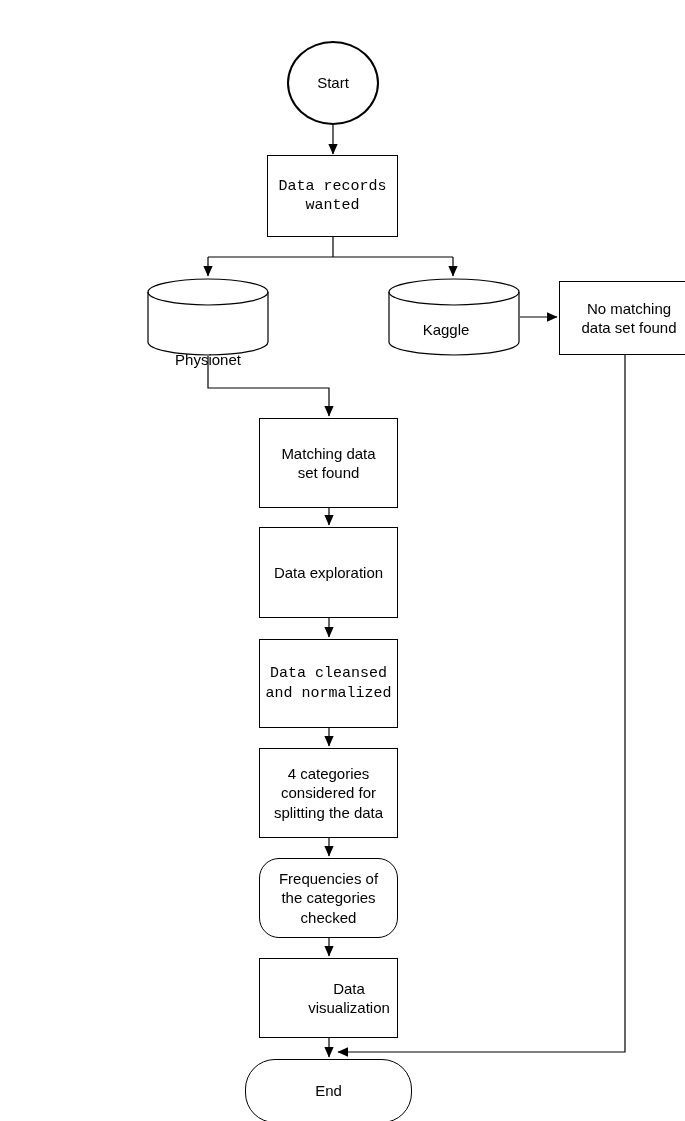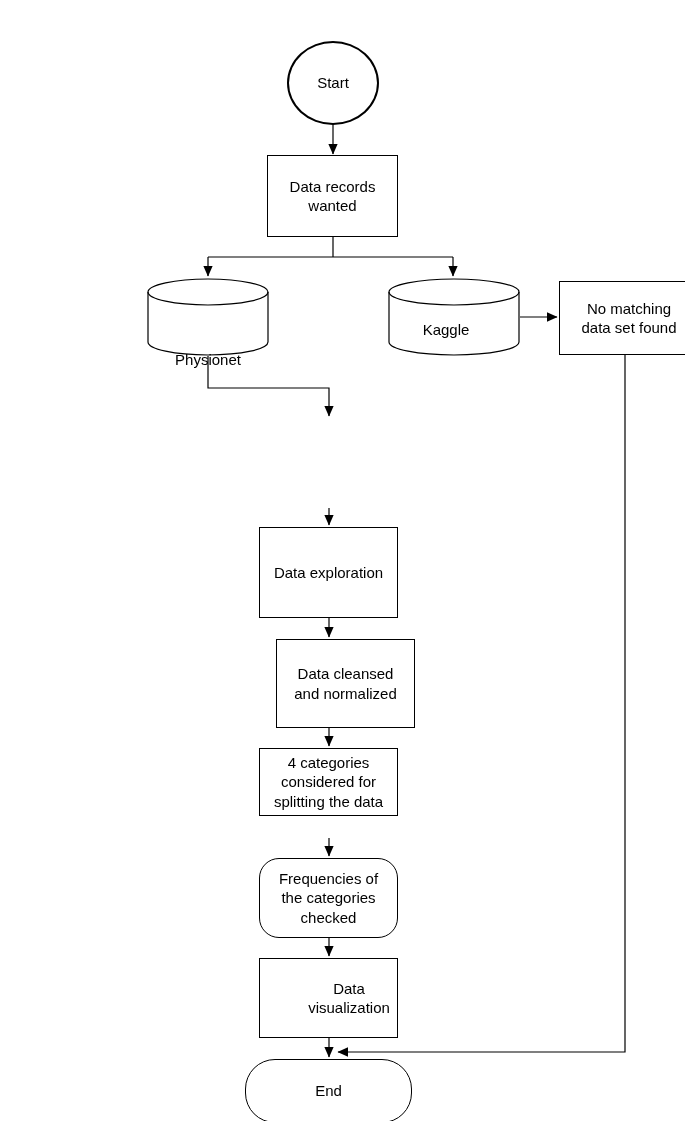--- a/index.html
+++ b/index.html
@@ -58,21 +58,21 @@
       <path d="M297,728 V746" marker-end="url(#arw)"></path>
       <path d="M297,838 V856" marker-end="url(#arw)"></path>
       <path d="M297,938 V956" marker-end="url(#arw)"></path>
       <path d="M297,1038 V1057" marker-end="url(#arw)"></path>
       <path d="M593,355 V1052 H306" marker-end="url(#arw)"></path>
     </g>
   </svg>
 
   <div class="node circle" style="left:255px; top:41px; width:92px; height:84px;">Start</div>
 
-  <div class="node rect" style="left:235px; top:155px; width:131px; height:82px;">Data records
+  <div class="node rect" style="left:235px; top:155px; width:131px; height:82px;font-family:Liberation Mono, monospace;">Data records
 wanted</div>
 
   <div class="node cyl" style="left:115px; top:278px; width:122px; height:78px;align-items:flex-end;">
     <svg width="122" height="78" viewBox="0 0 122 78">
       <path d="M1,14 A60,13 0 0 1 121,14 V64 A60,13 0 0 1 1,64 Z" fill="#ffffff" stroke="#000000" stroke-width="1.2"></path>
       <path d="M1,14 A60,13 0 0 0 121,14" fill="none" stroke="#000000" stroke-width="1.2"></path>
     </svg>
     <span class="lbl">Physionet</span>
   </div>
 
@@ -80,27 +80,29 @@
     <svg width="132" height="78" viewBox="0 0 132 78">
       <path d="M1,14 A65,13 0 0 1 131,14 V64 A65,13 0 0 1 1,64 Z" fill="#ffffff" stroke="#000000" stroke-width="1.2"></path>
       <path d="M1,14 A65,13 0 0 0 131,14" fill="none" stroke="#000000" stroke-width="1.2"></path>
     </svg>
     <span class="lbl">Kaggle</span>
   </div>
 
   <div class="node rect" style="left:527px; top:281px; width:140px; height:74px;">No matching
 data set found</div>
 
+  <div class="node rect" style="left:227px; top:418px; width:139px; height:90px;">Matching data
+set found</div>
 
   <div class="node rect" style="left:227px; top:527px; width:139px; height:91px;text-align:right;">Data exploration</div>
 
-  <div class="node rect" style="left:244px; top:639px; width:139px; height:89px;">Data cleansed
+  <div class="node rect" style="left:227px; top:639px; width:139px; height:89px;font-family:Liberation Mono, monospace;">Data cleansed
 and normalized</div>
 
-  <div class="node rect" style="left:227px; top:748px; width:139px; height:68px;">4 categories
+  <div class="node rect" style="left:227px; top:748px; width:139px; height:90px;">4 categories
 considered for
 splitting the data</div>
 
   <div class="node rect" style="left:227px; top:858px; width:139px; height:80px;border-radius:20px;">Frequencies of
 the categories
 checked</div>
 
   <div class="node rect" style="left:227px; top:958px; width:139px; height:80px;padding-left:41px;">Data
 visualization</div>
 

